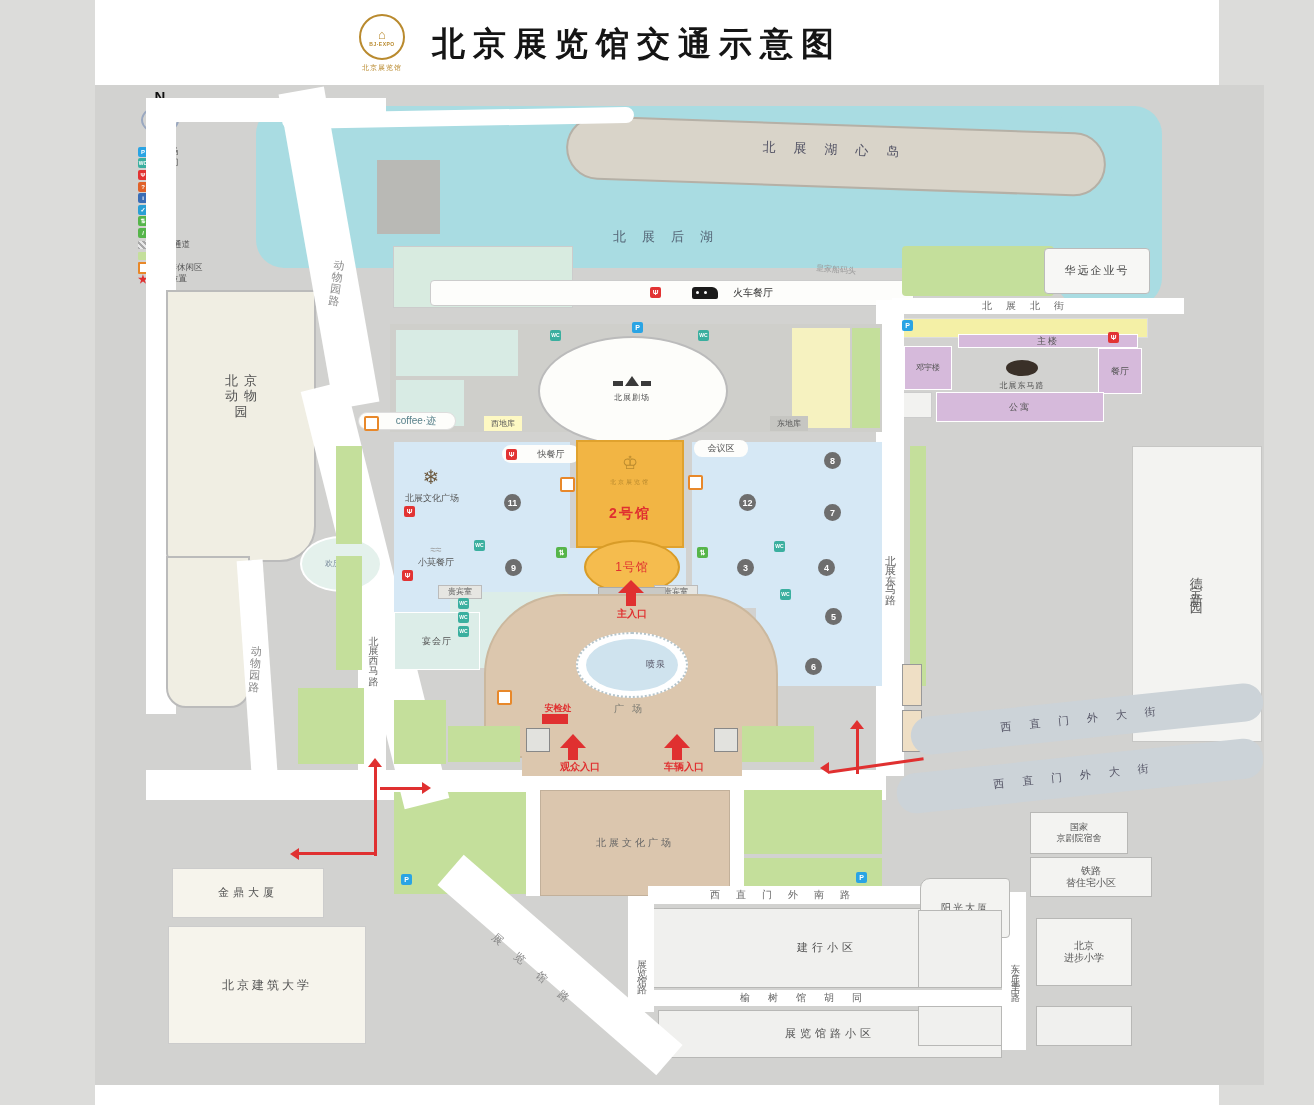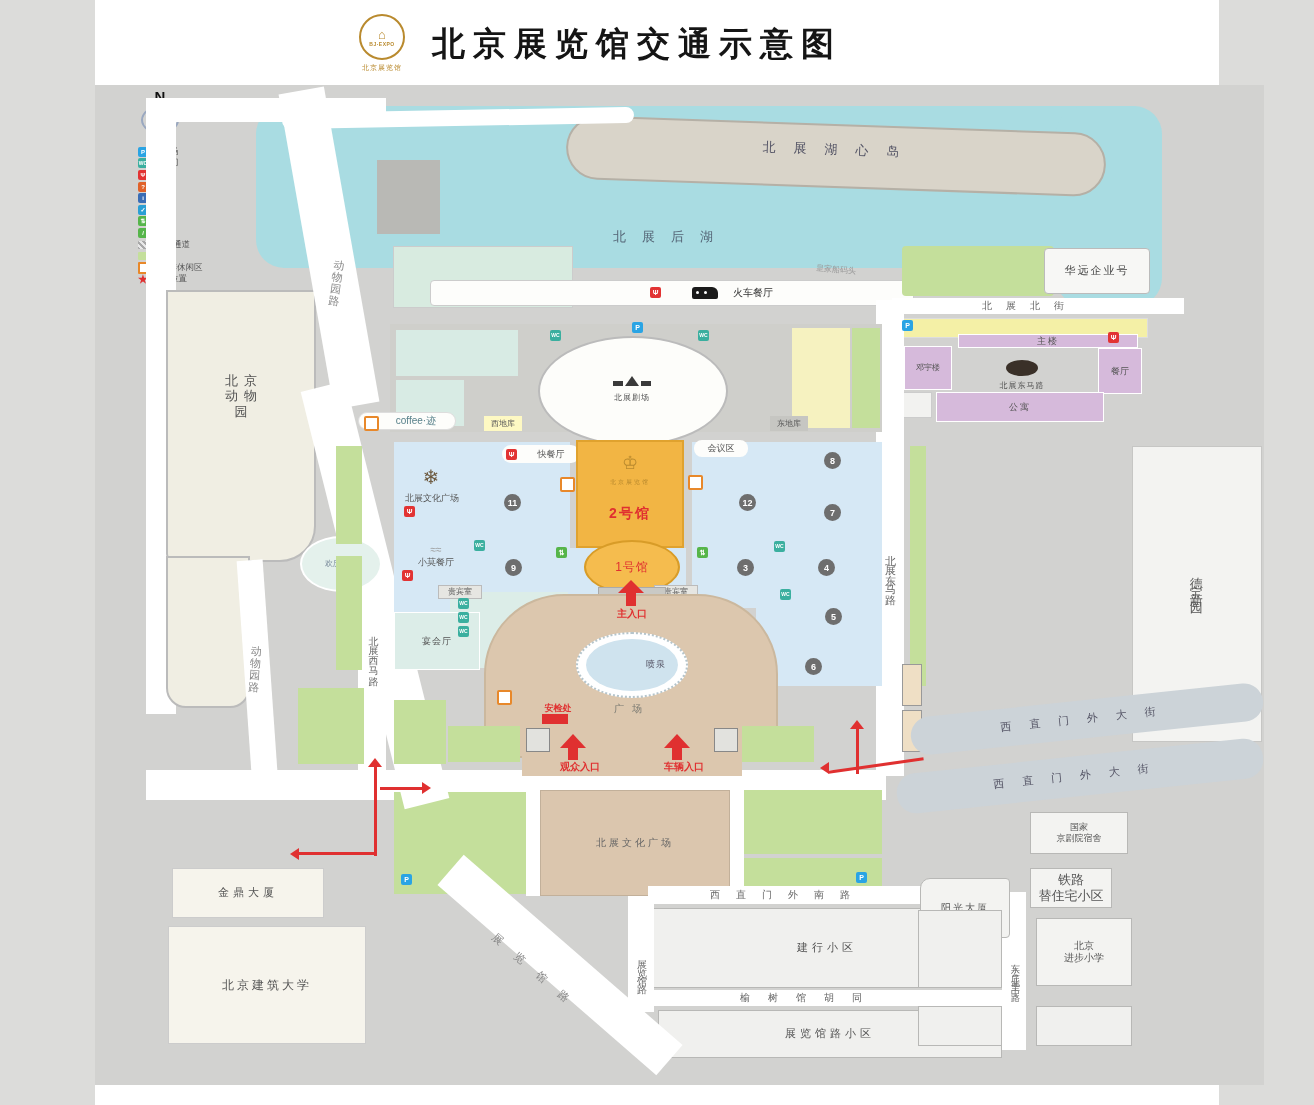--- a/index.html
+++ b/index.html
@@ -162,21 +162,21 @@
       <div class="el" style="left: 682px; top: 888px; width: 212px; height: 14px; color: rgb(102, 102, 102); font-size: 10px; letter-spacing: 16px;">西直门外南路</div>
       <div class="el" style="left: 652px; top: 908px; width: 350px; height: 80px; background: rgb(240, 240, 238); color: rgb(85, 85, 85); font-size: 11px; letter-spacing: 4px; border: 1px solid rgb(184, 184, 182);">建行小区</div>
       <div class="el" style="left: 652px; top: 990px; width: 350px; height: 16px; background: rgb(255, 255, 255);"></div>
       <div class="el" style="left: 690px; top: 991px; width: 240px; height: 14px; color: rgb(102, 102, 102); font-size: 10px; letter-spacing: 18px;">榆树馆胡同</div>
       <div class="el" style="left: 658px; top: 1010px; width: 344px; height: 48px; background: rgb(240, 240, 238); color: rgb(85, 85, 85); font-size: 11px; letter-spacing: 4px; border: 1px solid rgb(184, 184, 182);">展览馆路小区</div>
       <div class="el" style="left: 1002px; top: 892px; width: 24px; height: 158px; background: rgb(255, 255, 255);"></div>
       <div class="el vert" style="left: 1008px; top: 898px; width: 14px; height: 150px; color: rgb(102, 102, 102); font-size: 9px; letter-spacing: 5px;">车公庄北里中路</div>
       <div class="el" style="left: 920px; top: 834px; width: 90px; height: 60px; background: rgb(243, 243, 241); color: rgb(85, 85, 85); font-size: 10px; letter-spacing: 2px; border: 1px solid rgb(184, 184, 182); border-radius: 10px 4px 4px 24px; margin-top: 44px;">阳光大厦</div>
       <div class="el" style="left: 1030px; top: 812px; width: 98px; height: 42px; background: rgb(243, 243, 241); color: rgb(85, 85, 85); font-size: 9px; border: 1px solid rgb(184, 184, 182);">国家
 京剧院宿舍</div>
-      <div class="el" style="left: 1030px; top: 857px; width: 82px; height: 40px; background: rgb(243, 243, 241); color: rgb(85, 85, 85); font-size: 13px; border: 1px solid rgb(184, 184, 182); margin-top: 11px;">铁路
+      <div class="el" style="left: 1030px; top: 857px; width: 122px; height: 40px; background: rgb(243, 243, 241); color: rgb(85, 85, 85); font-size: 10px; border: 1px solid rgb(184, 184, 182);">铁路
 替住宅小区</div>
       <div class="el" style="left: 1036px; top: 918px; width: 96px; height: 68px; background: rgb(243, 243, 241); color: rgb(85, 85, 85); font-size: 10px; border: 1px solid rgb(184, 184, 182);">北京
 进步小学</div>
       <div class="el" style="left: 918px; top: 910px; width: 84px; height: 78px; background: rgb(240, 240, 238); border: 1px solid rgb(184, 184, 182);"></div>
       <div class="el" style="left: 918px; top: 1006px; width: 84px; height: 40px; background: rgb(240, 240, 238); border: 1px solid rgb(184, 184, 182);"></div>
       <div class="el" style="left: 1036px; top: 1006px; width: 96px; height: 40px; background: rgb(240, 240, 238); border: 1px solid rgb(184, 184, 182);"></div>
       <div class="el" style="left: 172px; top: 868px; width: 152px; height: 50px; background: rgb(246, 244, 236); color: rgb(85, 85, 85); font-size: 11px; letter-spacing: 4px; border: 1px solid rgb(204, 204, 204);">金鼎大厦</div>
       <div class="el" style="left: 168px; top: 926px; width: 198px; height: 118px; background: rgb(246, 244, 236); color: rgb(85, 85, 85); font-size: 12px; letter-spacing: 3px; border: 1px solid rgb(204, 204, 204);">北京建筑大学</div>
       <div class="el" style="left: 146px; top: 98px; width: 30px; height: 616px; background: rgb(255, 255, 255);"></div>
       <div class="el" style="left: 146px; top: 98px; width: 240px; height: 24px; background: rgb(255, 255, 255);"></div>

